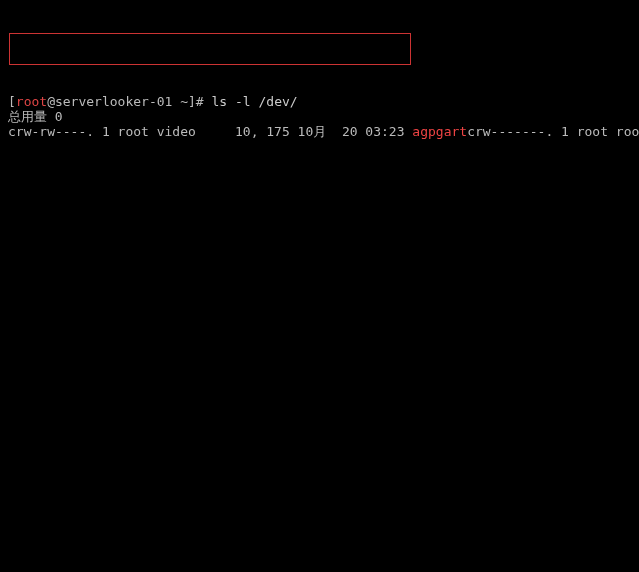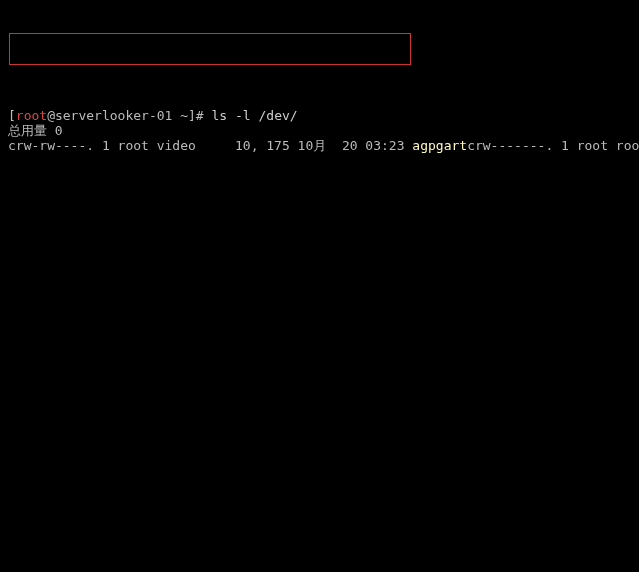--- a/index.html
+++ b/index.html
@@ -1,23 +1,23 @@
 <!DOCTYPE html>
 <html><head>
 <meta charset="utf-8">
 <style>
   html,body{margin:0;padding:0;background:#000;color:#bbb;font-family:Consolas,Menlo,monospace;font-size:13px;line-height:15px}
-  .term{padding:18px 8px;white-space:pre;position:relative}
+  .term{padding:4px 8px;white-space:pre;position:relative}
   .prompt-root{color:#d44}
   .prompt-at{color:#bbb}
   .prompt-host{color:#bbb}
   .prompt-tail{color:#bbb}
   .cmd{color:#ccc}
   .gray{color:#bbb}
-  .yellow{color:#fef9c3}
+  .yellow{color:#ef4444}
   .annot{position:absolute;border:1px solid #c33;pointer-events:none}
   .row{display:inline}
 </style>
 </head>
 <body>
 <div class="term">
 
 <div class="annot" style="left:9px;top:33px;width:400px;height:30px;"></div>
 
 

